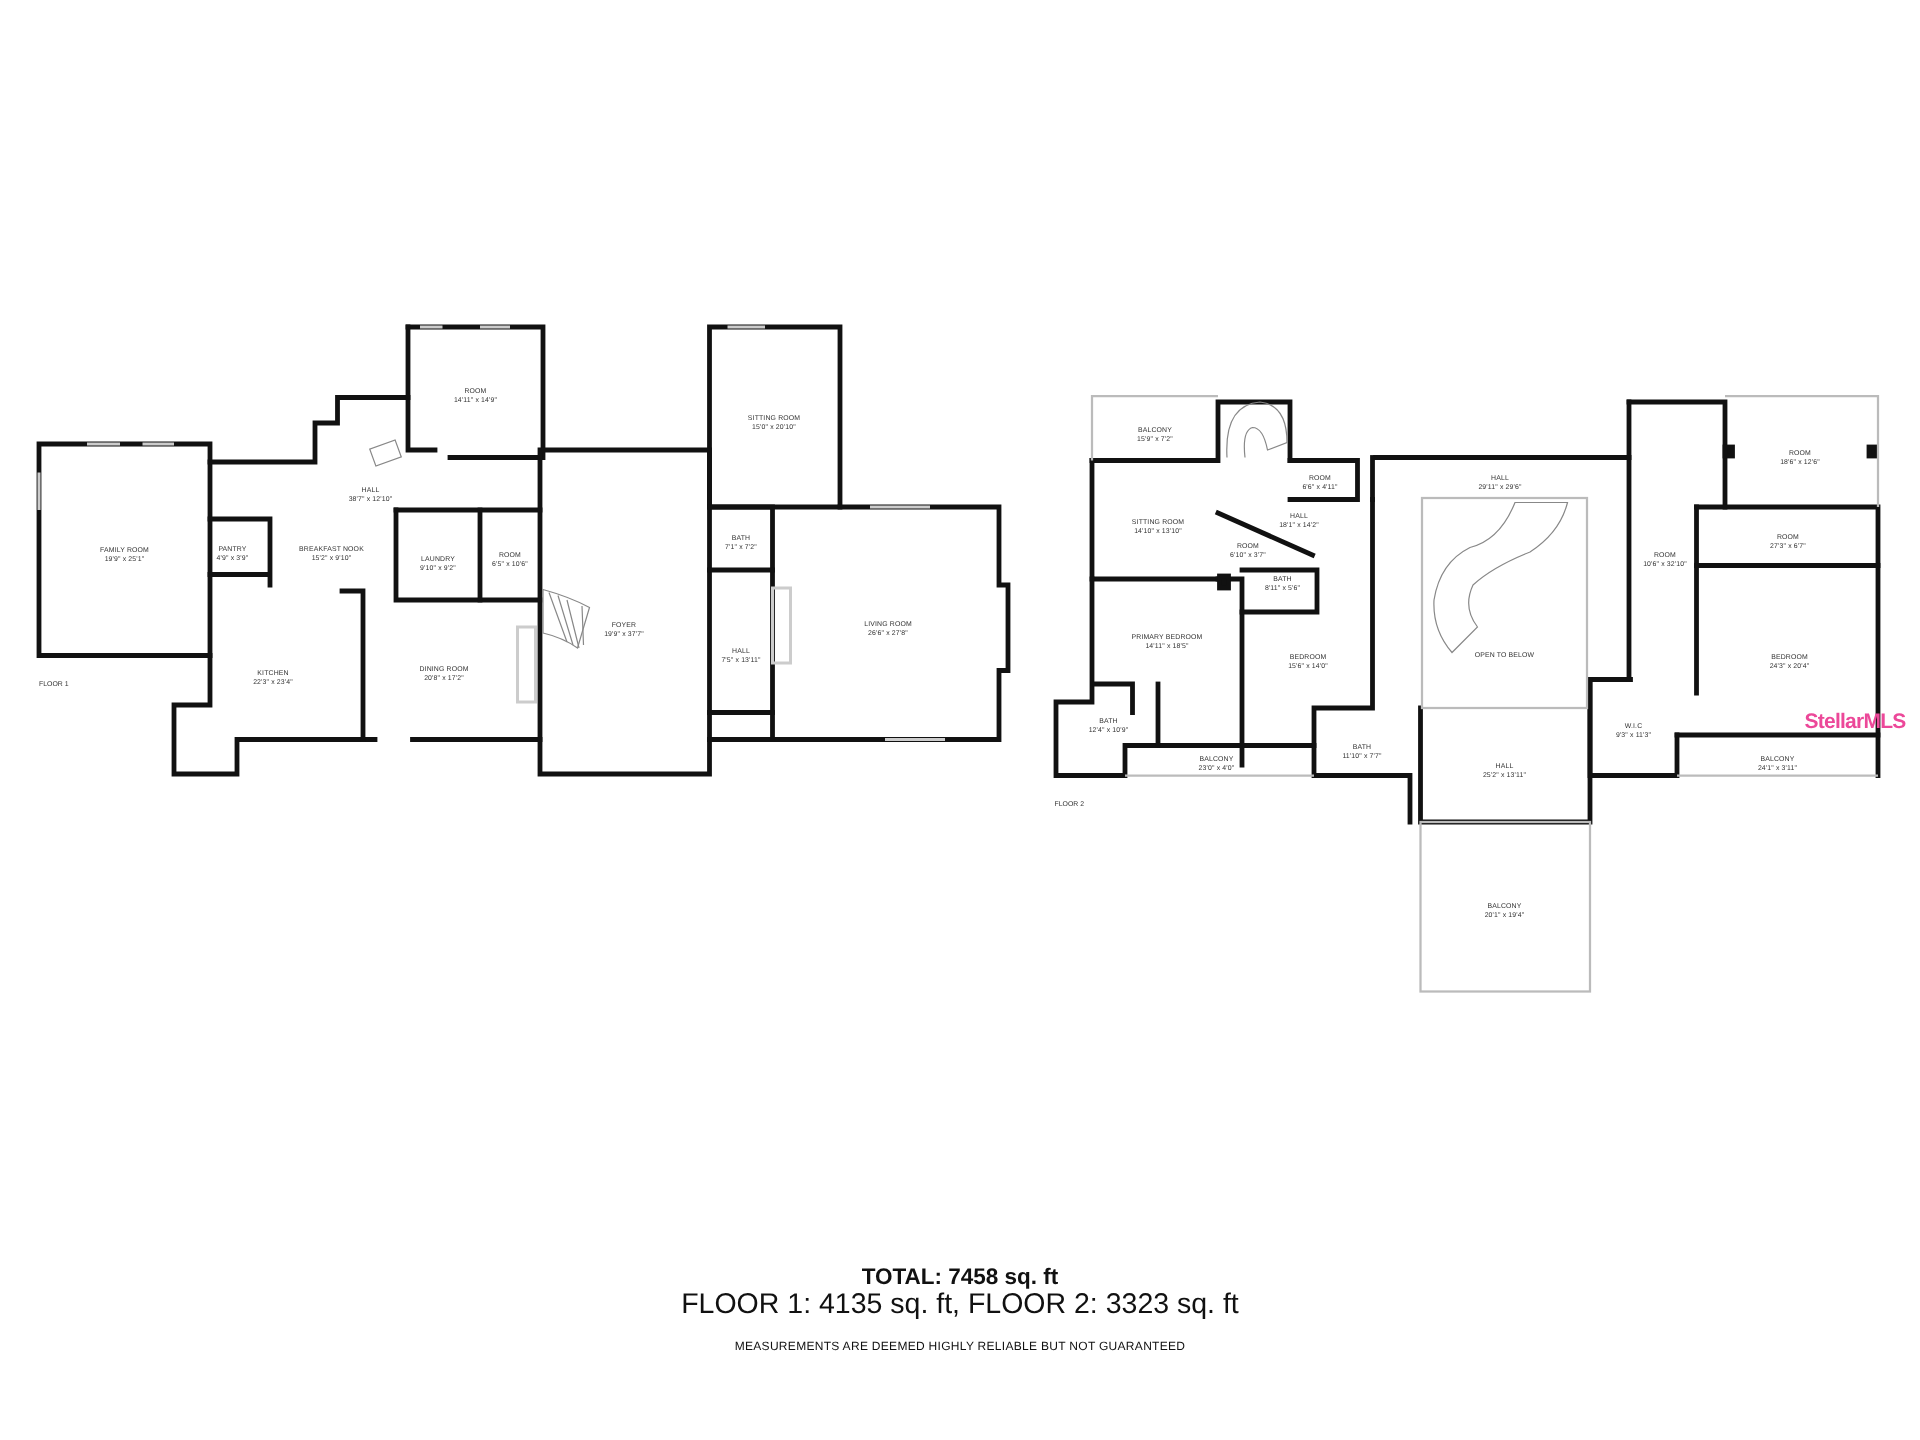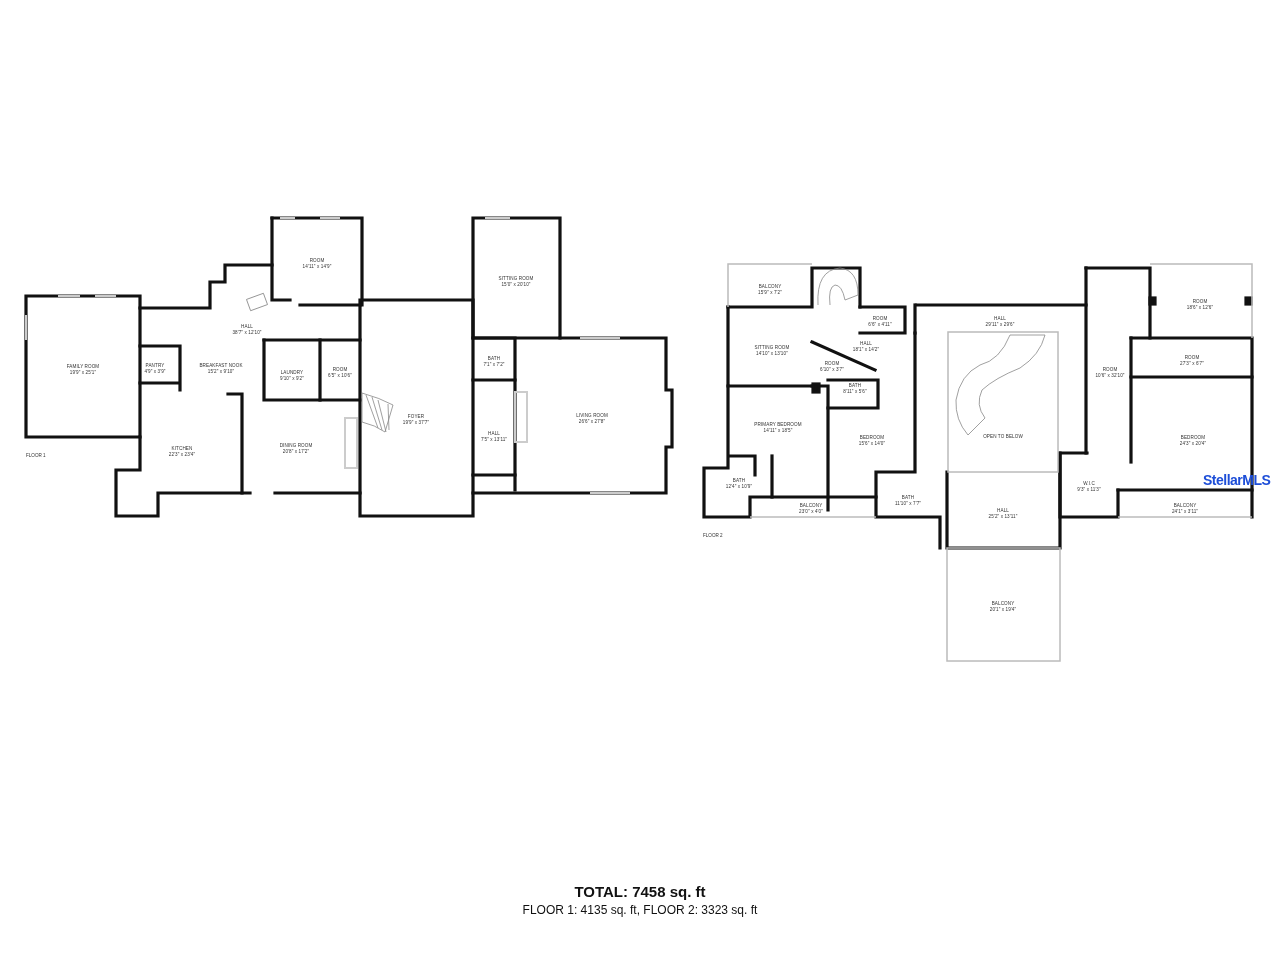--- a/index.html
+++ b/index.html
@@ -2,25 +2,25 @@
 <html><head>
 <meta charset="utf-8">
 <style>
   html,body{margin:0;padding:0;background:#fff;}
   body{width:1280px;height:960px;position:relative;overflow:hidden;font-family:"Liberation Sans",sans-serif;color:#222;}
   svg.plan{position:absolute;left:0;top:0;}
   .lbl{position:absolute;transform:translate(-50%,-50%);text-align:center;font-size:4.6px;line-height:6px;color:#333;white-space:nowrap;letter-spacing:0.1px;}
   .lbl .n{display:block;text-transform:uppercase;}
   .lbl .d{display:block;}
   .floor-label{position:absolute;font-size:4.6px;color:#333;text-transform:uppercase;}
-  .summary{position:absolute;left:0;width:1280px;top:883px;text-align:center;color:#111;}
+  .summary{position:absolute;left:0;width:1280px;top:843px;text-align:center;color:#111;}
   .summary .total{font-size:15px;font-weight:bold;line-height:18px;}
-  .summary .line{font-size:12px;line-height:18px;}
+  .summary .line{font-size:19px;line-height:18px;}
   .summary .note{font-size:8px;margin-top:14px;letter-spacing:0.2px;}
-  .watermark{position:absolute;left:1203px;top:472px;font-size:14px;color:#1d4ed8;font-weight:bold;letter-spacing:-0.5px;}
+  .watermark{position:absolute;left:1203px;top:472px;font-size:14px;color:#ec4899;font-weight:bold;letter-spacing:-0.5px;}
 </style>
 </head>
 <body>
 
 <svg class="plan" width="1280" height="960" viewBox="0 0 1280 960">
   <g stroke="#111" stroke-width="3.2" fill="none" stroke-linecap="square">
 
     <polyline points="140,296 140,437 26,437 26,296 140,296"></polyline>
 
     <polyline points="140,308 210,308 210,282 225,282 225,265 272,265"></polyline>
@@ -247,13 +247,14 @@
     <span class="n">BALCONY</span>
     <span class="d">24'1" x 3'11"</span>
   </div>
 <div class="floor-label" style="left:703px;top:533px">FLOOR 2</div>
 
 <div class="watermark">StellarMLS</div>
 
 <div class="summary">
   <div class="total">TOTAL: 7458 sq. ft</div>
   <div class="line">FLOOR 1: 4135 sq. ft, FLOOR 2: 3323 sq. ft</div>
+  <div class="note">MEASUREMENTS ARE DEEMED HIGHLY RELIABLE BUT NOT GUARANTEED</div>
 </div>
 
 </body></html>

